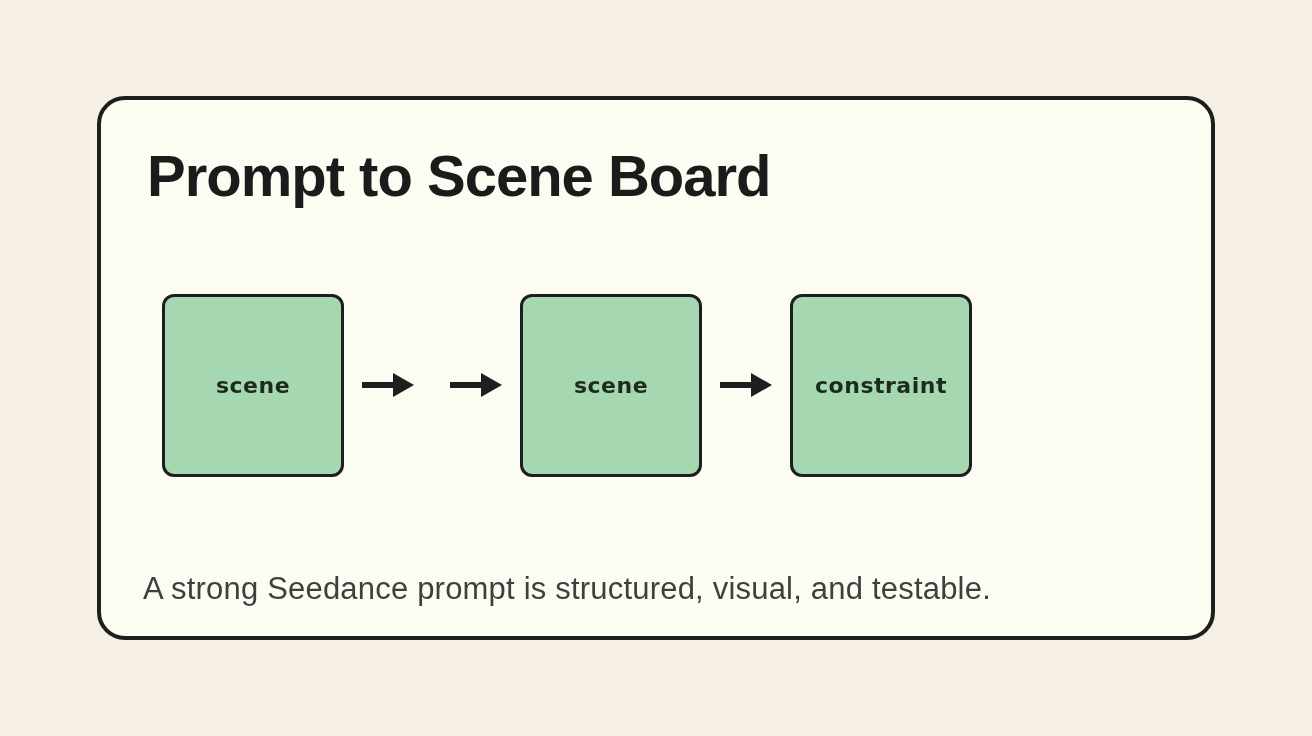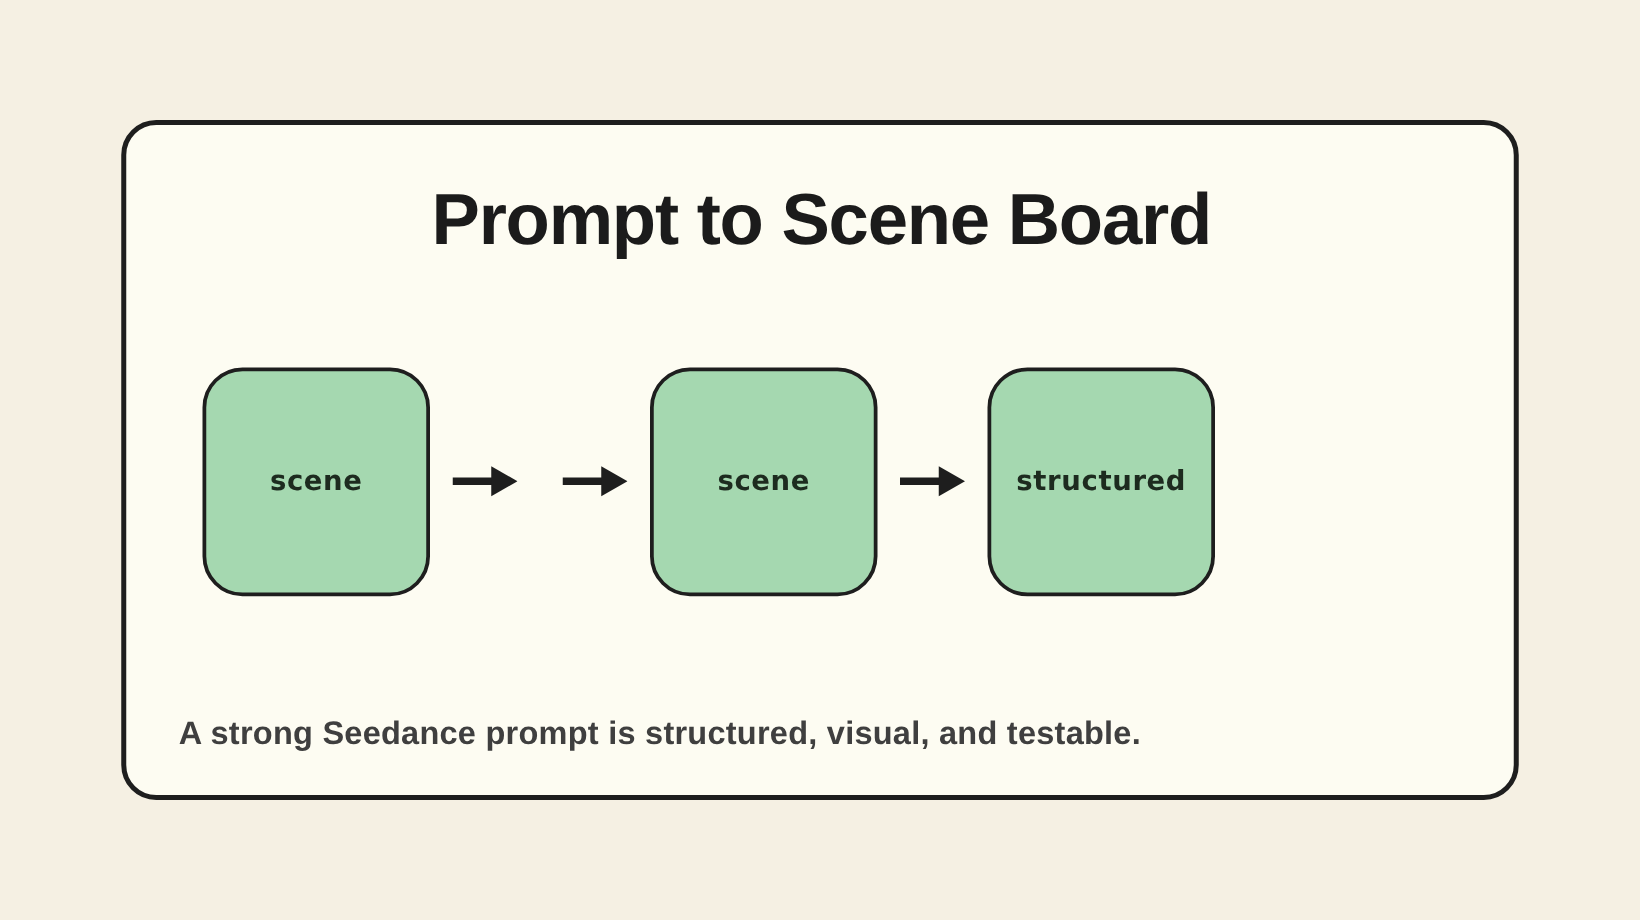--- a/index.html
+++ b/index.html
@@ -31,34 +31,33 @@
   }
   .board-title{
     margin-top:4px;
     margin-left:2px;
     font-size:58px;
     font-weight:800;
     letter-spacing:-1px;
     color:var(--title-color);
     font-family:"Liberation Sans", sans-serif;
     line-height:1.1;
-    text-align:center;
   }
   .flow-row{
     margin-top:86px;
     margin-left:17px;
     display:flex;
     align-items:center;
   }
   .flow-box{
     width:182px;
     height:183px;
     background:var(--box-fill);
     border:3px solid var(--box-border);
-    border-radius:32px;
+    border-radius:12px;
     display:flex;
     align-items:center;
     justify-content:center;
     flex:0 0 auto;
   }
   .flow-box-label{
     font-family:"DejaVu Sans", sans-serif;
     font-weight:bold;
     font-size:22px;
     color:#1d2b1f;
@@ -69,25 +68,24 @@
     height:28px;
     display:flex;
     align-items:center;
     justify-content:center;
     flex:0 0 auto;
   }
   .flow-arrow svg{display:block;}
   .board-caption{
     margin-top:94px;
     margin-left:-2px;
-    font-size:26px;
+    font-size:31px;
     color:var(--caption-color);
     font-family:"Liberation Sans", sans-serif;
     letter-spacing:0.2px;
-    font-weight:bold;
   }
 </style>
 </head>
 <body>
 
 <div class="board-card">
   <h1 class="board-title">Prompt to Scene Board</h1>
 
   <div class="flow-row">
     <div class="flow-box">
@@ -114,18 +112,18 @@
     </div>
 
     <div class="flow-arrow">
       <svg width="52" height="28" viewBox="0 0 52 28" aria-hidden="true">
         <rect x="0" y="11" width="34" height="6" fill="var(--arrow-color)"></rect>
         <polygon points="31,2 52,14 31,26" fill="var(--arrow-color)"></polygon>
       </svg>
     </div>
 
     <div class="flow-box">
-      <span class="flow-box-label">structured</span>
+      <span class="flow-box-label">constraint</span>
     </div>
   </div>
 
   <p class="board-caption">A strong Seedance prompt is structured, visual, and testable.</p>
 </div>
 
 </body></html>

